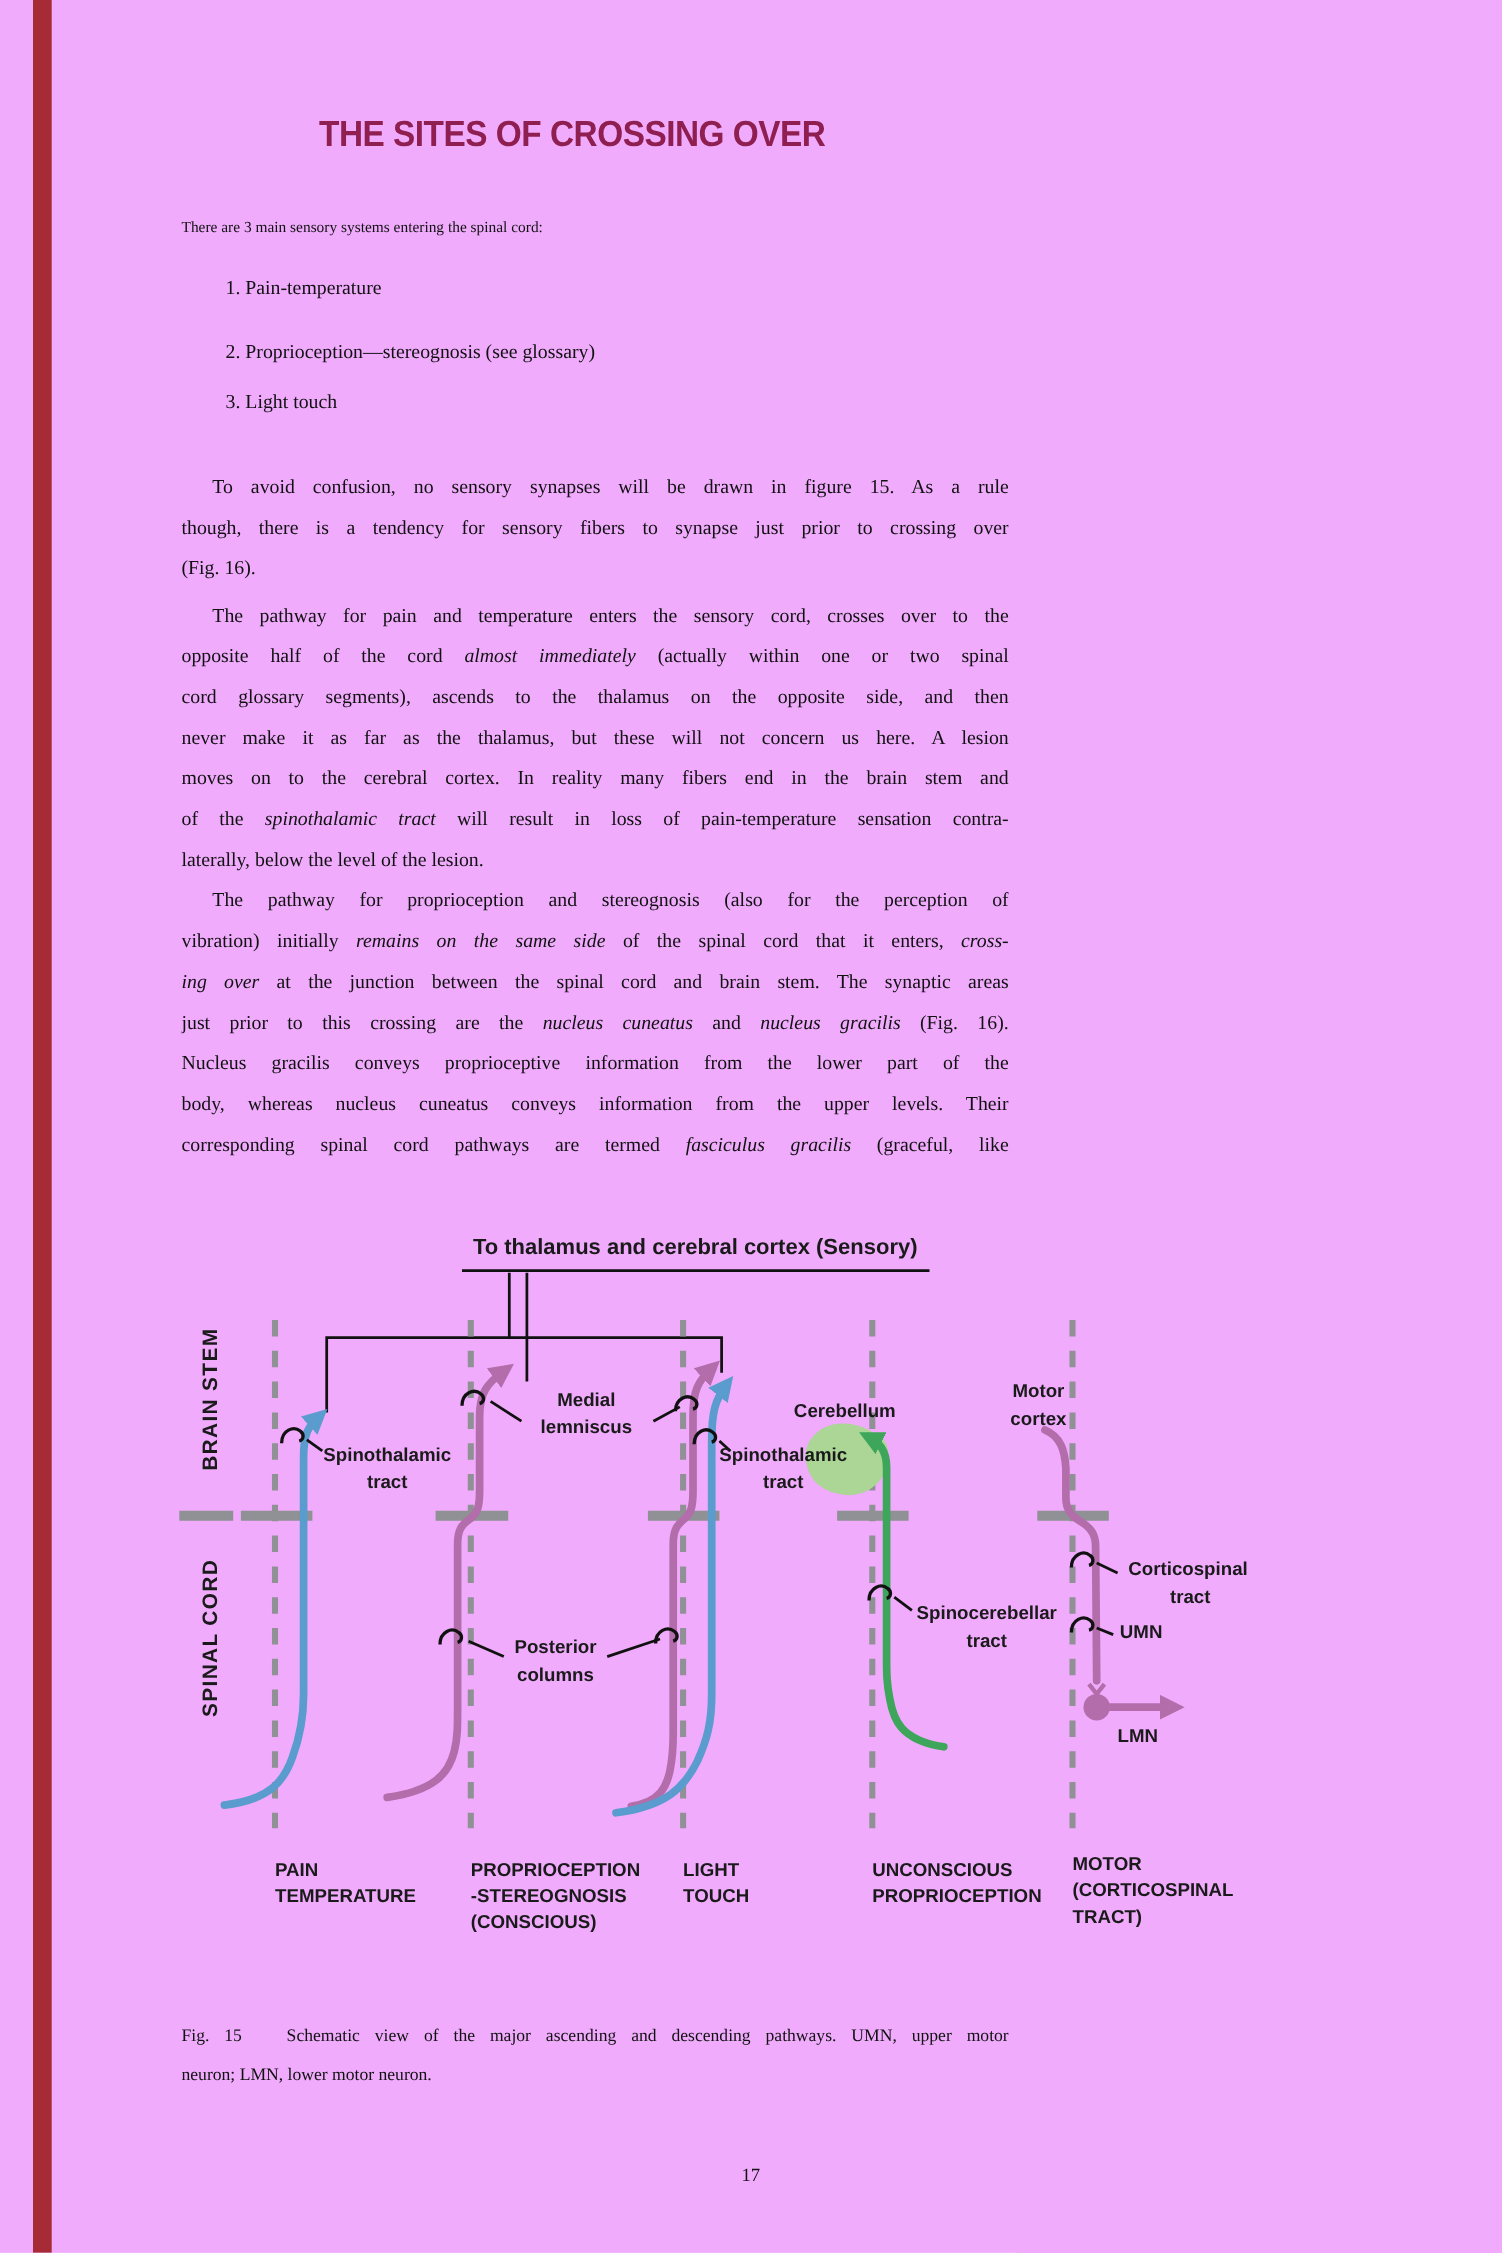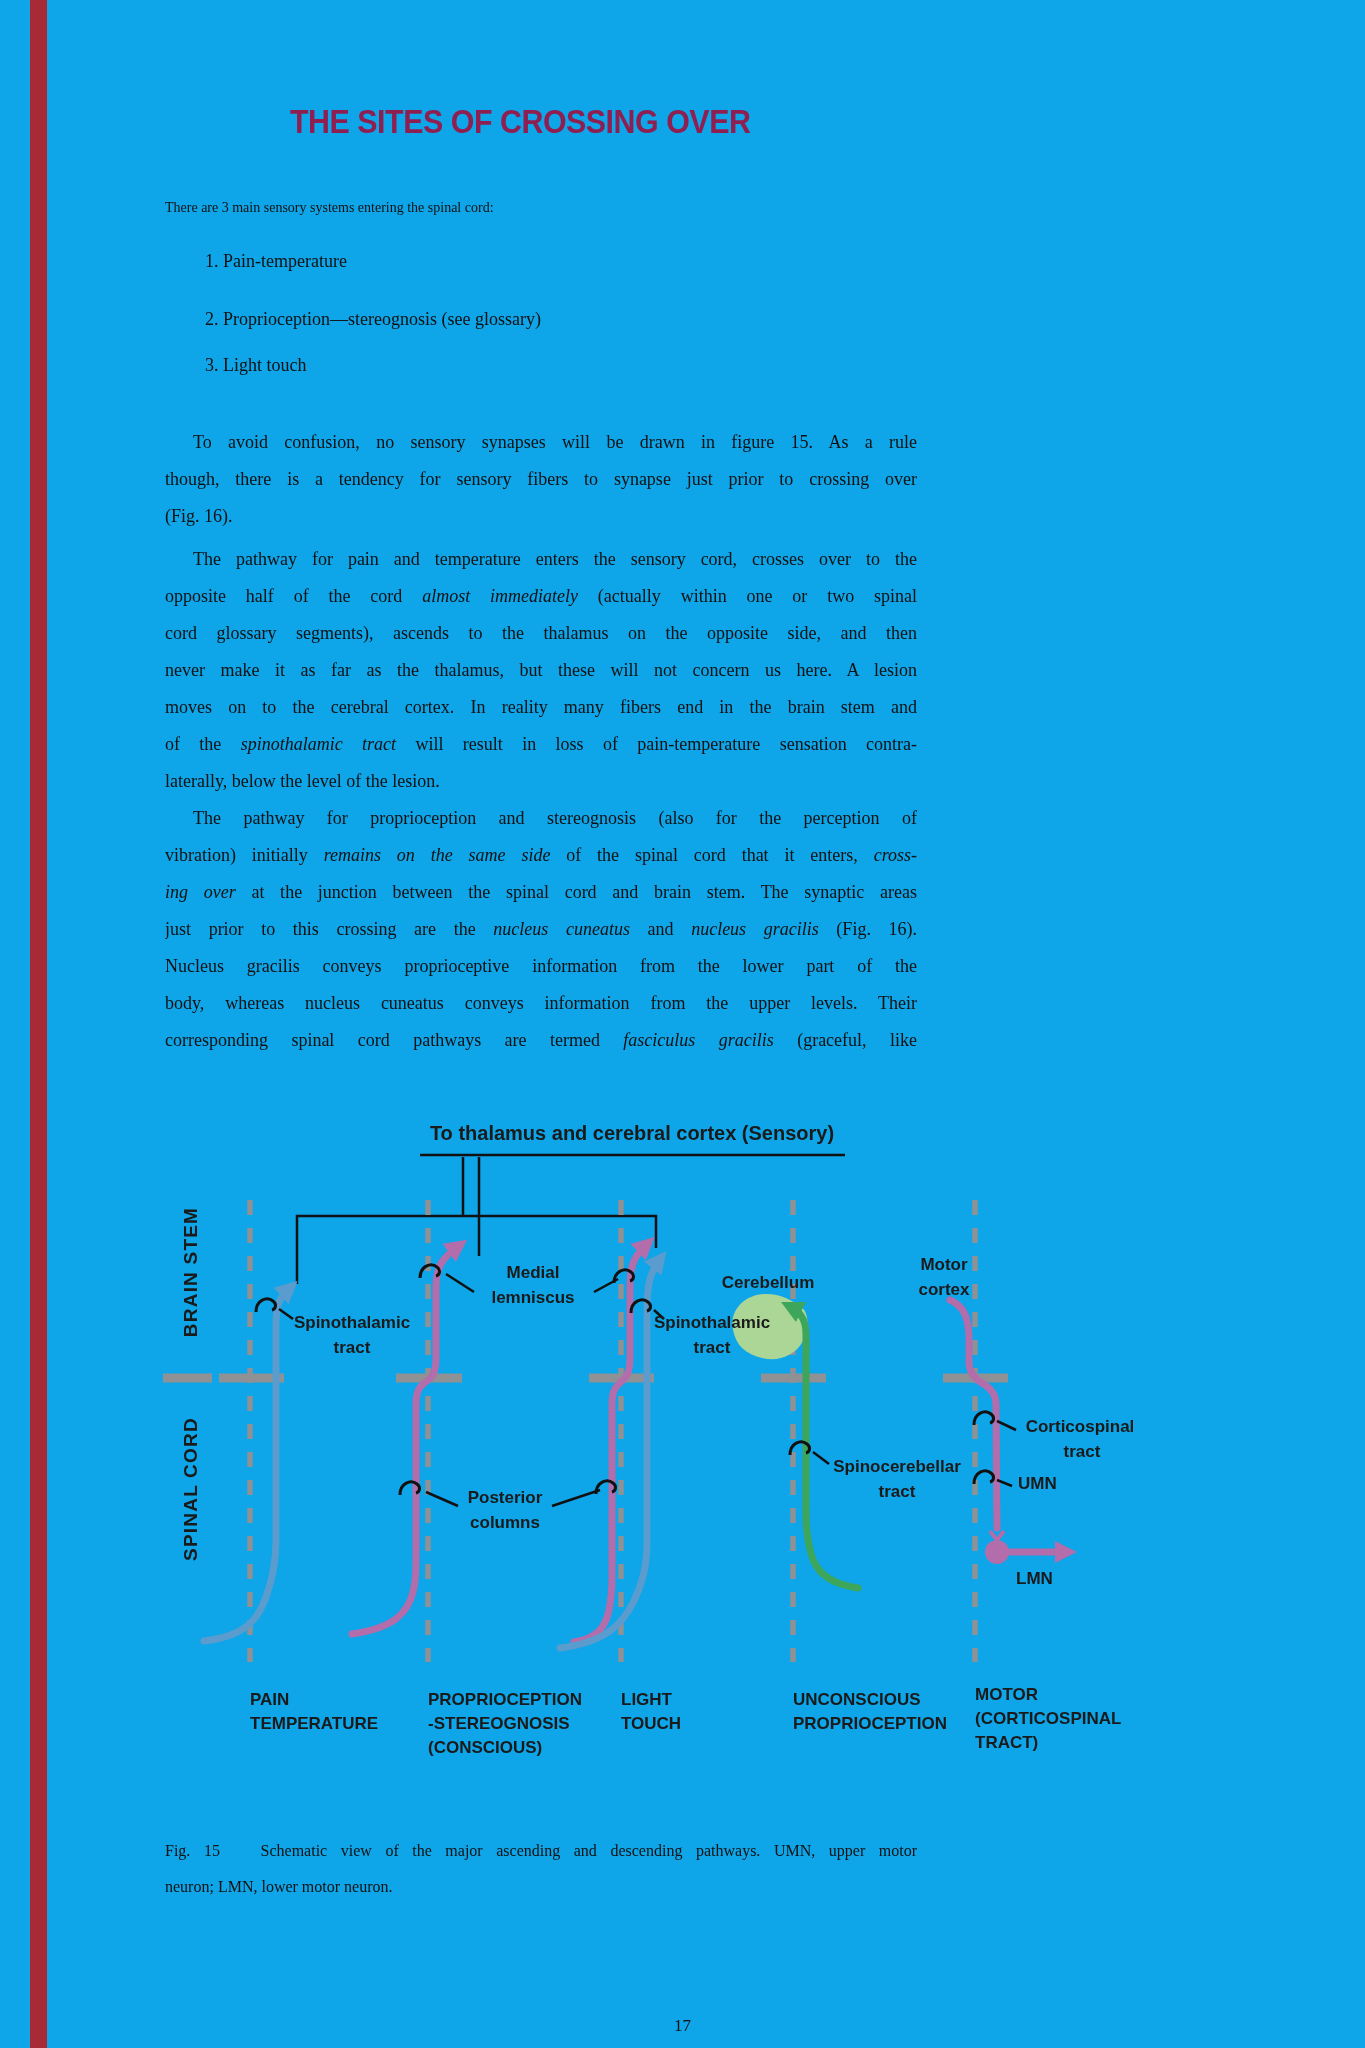--- a/index.html
+++ b/index.html
@@ -1,21 +1,21 @@
 <!DOCTYPE html>
 <html style="--accent: #8f1f50; --edge: #a72b36; --fig-blue: #5a9ccd; --fig-purple: #b26daa; --fig-green: #3ea65b; --fig-cereb: #abd695; --fig-gray: #8f9194;"><head>
 <meta charset="utf-8">
 <style>
   html,body{margin:0;padding:0;}
   body{background:#ffffff;}
   .page{
     position:relative;
     width:1365px;
     height:2048px;
-    background:#0ea5e9;
+    background:#f0abfc;
     font-family:"Liberation Serif","DejaVu Serif",serif;
     color:#111111;
     overflow:hidden;
   }
   .edge-bar{
     position:absolute;
     left:30px;top:0;width:17px;height:2048px;
     background:var(--edge,#a72b36);
   }
   .title{
@@ -50,21 +50,21 @@
     text-align:justify;
     text-align-last:justify;
     line-height:37px;height:37px;overflow:hidden;
   }
   .tline.indent{text-indent:28px;}
   .tline.lastline{text-align-last:left;}
   .caption{position:absolute;left:165px;top:1833px;width:752px;font-size:16px;}
   .caption .tline{line-height:36px;height:36px;}
   .page-number{
     position:absolute;left:0;top:1968px;width:1365px;
-    text-align:center;font-size:17px;margin-top:48px;
+    text-align:center;font-size:17px;
   }
   .figure-wrap{position:absolute;left:150px;top:1085px;width:1030px;height:720px;}
   .fhead{font:bold 20px "Liberation Sans","DejaVu Sans",sans-serif;fill:#1a1a1a;}
   .ftxt{font:bold 17px "Liberation Sans","DejaVu Sans",sans-serif;fill:#1a1a1a;}
   .fcol{font:bold 17px "Liberation Sans","DejaVu Sans",sans-serif;fill:#1a1a1a;}
   .freg{font:bold 19px "Liberation Sans","DejaVu Sans",sans-serif;fill:#1a1a1a;letter-spacing:1.2px;}
   .dashline{stroke:var(--fig-gray,#8f9194);stroke-width:5.5;stroke-dasharray:15 13;fill:none;}
   .junction{stroke:var(--fig-gray,#8f9194);stroke-width:9;fill:none;}
   .blk{stroke:#111111;stroke-width:2.5;fill:none;}
   .hook{stroke:#111111;stroke-width:3;fill:none;}

